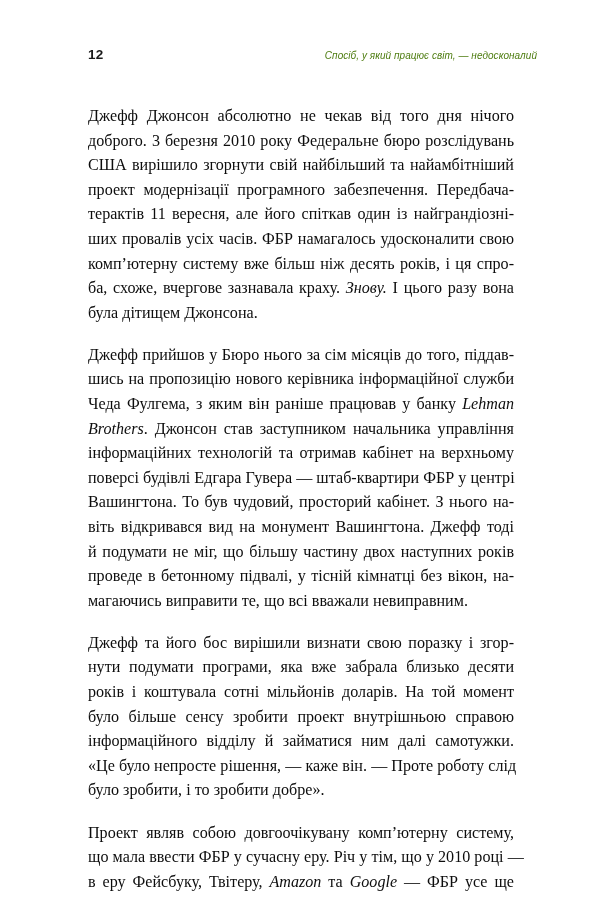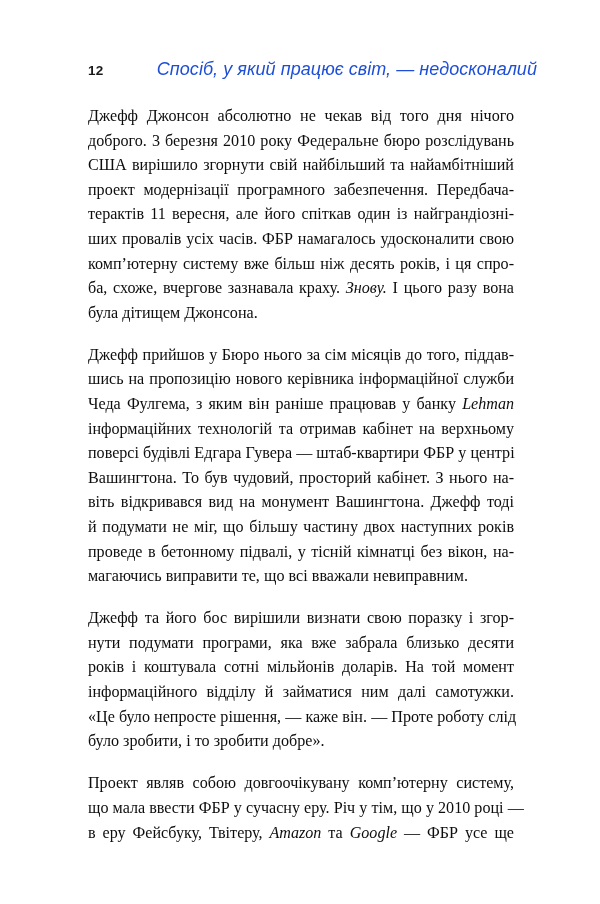--- a/index.html
+++ b/index.html
@@ -23,42 +23,42 @@
     height: 904px;
     box-sizing: border-box;
     background: #ffffff;
   }
 
   
   .page-header {
     position: absolute;
     left: 88px;
     right: 63px;
-    top: 60px;
+    top: 48px;
     height: 20px;
     display: flex;
     align-items: baseline;
   }
   .folio {
     font-family: "Liberation Sans", "DejaVu Sans", sans-serif;
     font-weight: bold;
     font-size: 13.5px;
     letter-spacing: 0.2px;
     color: #1a1a1a;
     flex: 0 0 auto;
     line-height: 1;
   }
   .running-head {
     flex: 1 1 auto;
     text-align: right;
     font-family: "Liberation Sans", "DejaVu Sans", sans-serif;
     font-style: italic;
-    font-size: 18px;
+    font-size: 10px;
     letter-spacing: 0.05px;
-    color: #1d4ed8;
+    color: #4d7c0f;
     line-height: 1;
     white-space: nowrap;
   }
 
   
   .textblock {
     position: absolute;
     left: 88px;
     top: 104px;
     width: 426px;
@@ -112,32 +112,34 @@
         <span class="ln"><span>терактів 11 вересня, але його спіткав один із найграндіозні-</span></span>
         <span class="ln"><span>ших провалів усіх часів. ФБР намагалось удосконалити свою</span></span>
         <span class="ln"><span>комп’ютерну систему вже більш ніж десять років, і ця спро-</span></span>
         <span class="ln"><span>ба, схоже, вчергове зазнавала краху. </span><em>Знову.</em><span> І цього разу вона</span></span>
         <span class="ln last"><span>була дітищем Джонсона.</span></span>
       </p>
       <p class="para">
         <span class="ln"><span>Джефф прийшов у Бюро нього за сім місяців до того, піддав-</span></span>
         <span class="ln"><span>шись на пропозицію нового керівника інформаційної служби</span></span>
         <span class="ln"><span>Чеда Фулгема, з яким він раніше працював у банку </span><em>Lehman</em></span>
+        <span class="ln"><em>Brothers</em><span>. Джонсон став заступником начальника управління</span></span>
         <span class="ln"><span>інформаційних технологій та отримав кабінет на верхньому</span></span>
         <span class="ln"><span>поверсі будівлі Едгара Гувера — штаб-квартири ФБР у центрі</span></span>
         <span class="ln"><span>Вашингтона. То був чудовий, просторий кабінет. З нього на-</span></span>
         <span class="ln"><span>віть відкривався вид на монумент Вашингтона. Джефф тоді</span></span>
         <span class="ln"><span>й подумати не міг, що більшу частину двох наступних років</span></span>
         <span class="ln"><span>проведе в бетонному підвалі, у тісній кімнатці без вікон, на-</span></span>
         <span class="ln last"><span>магаючись виправити те, що всі вважали невиправним.</span></span>
       </p>
       <p class="para">
         <span class="ln"><span>Джефф та його бос вирішили визнати свою поразку і згор-</span></span>
         <span class="ln"><span>нути подумати програми, яка вже забрала близько десяти</span></span>
         <span class="ln"><span>років і коштувала сотні мільйонів доларів. На той момент</span></span>
+        <span class="ln"><span>було більше сенсу зробити проект внутрішньою справою</span></span>
         <span class="ln"><span>інформаційного відділу й займатися ним далі самотужки.</span></span>
         <span class="ln"><span>«Це було непросте рішення, — каже він. — Проте роботу слід</span></span>
         <span class="ln last"><span>було зробити, і то зробити добре».</span></span>
       </p>
       <p class="para">
         <span class="ln"><span>Проект являв собою довгоочікувану комп’ютерну систему,</span></span>
         <span class="ln"><span>що мала ввести ФБР у сучасну еру. Річ у тім, що у 2010 році —</span></span>
         <span class="ln"><span>в еру Фейсбуку, Твітеру, </span><em>Amazon</em><span> та </span><em>Google</em><span> — ФБР усе ще</span></span>
       </p>
     </div>

